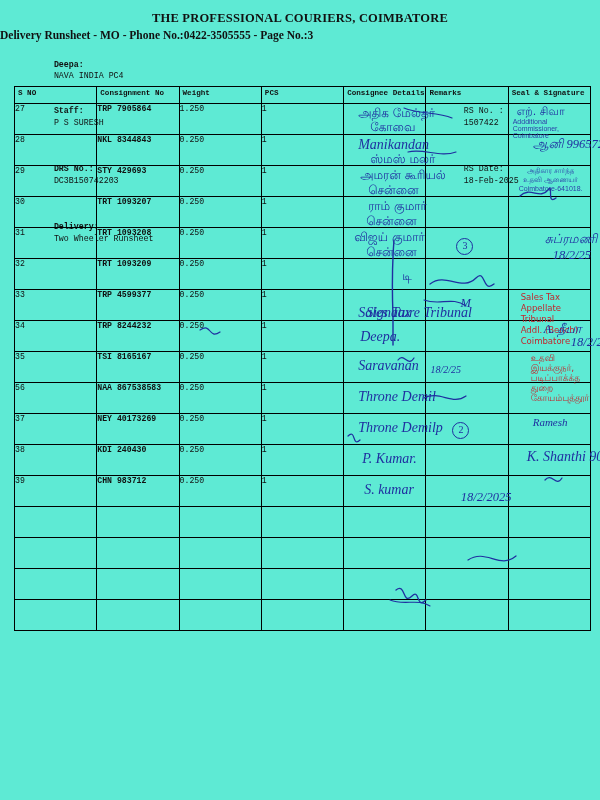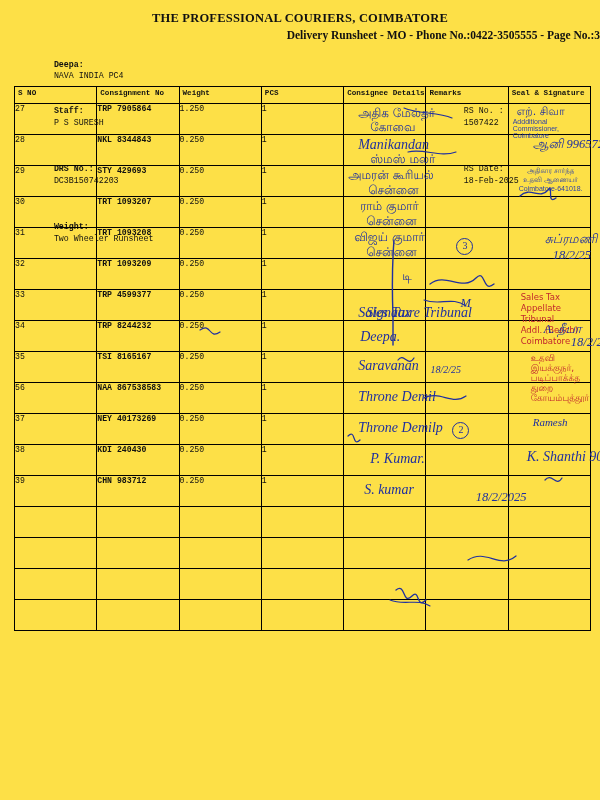--- a/index.html
+++ b/index.html
@@ -13,32 +13,32 @@
     position: relative;
     font-family: "Liberation Mono", monospace;
     color: #111;
     overflow: hidden;
   }
   .sheet {
     position: absolute;
     left: 0; top: 0;
     width: 600px;
     height: 800px;
-    background: #fde047;
+    background: #5eead4;
   }
   .title {
     text-align: center;
     font-family: "Liberation Serif", serif;
     font-weight: bold;
     font-size: 12.5px;
     letter-spacing: 0.2px;
     margin-top: 11px;
   }
   .subtitle {
-    text-align: right;
+    text-align: left;
     font-family: "Liberation Serif", serif;
     font-weight: bold;
     font-size: 11.5px;
     margin-top: 3px;
   }
   .meta {
     position: relative;
     margin: 6px 0 0 0;
     padding: 0 22px 0 24px;
     font-size: 8.3px;
@@ -167,21 +167,21 @@
     </div>
     <div class="meta-row">
       <span class="meta-lbl">DRS No.:</span>
       <span>DC3B150742203</span>
       <span class="meta-right">
         <span>RS Date:</span>
         <span>18-Feb-2025</span>
       </span>
     </div>
     <div class="meta-row">
-      <span class="meta-lbl">Weight:</span>
+      <span class="meta-lbl">Delivery:</span>
       <span>Two Wheeler Runsheet</span>
     </div>
   </div>
 
   <table class="runsheet">
     <thead>
       <tr>
         <th class="c-sno">S NO</th>
         <th class="c-cnno">Consignment No</th>
         <th class="c-weight">Weight</th>
@@ -224,39 +224,39 @@
           <span class="pen hand2" style="left:24px; top:2px;">ஆனி 9965725773</span>
         </td>
       </tr>
 
       <tr>
         <td class="row-cell c-sno">29</td>
         <td class="row-cell c-cnno">STY 429693</td>
         <td class="row-cell c-weight">0.250</td>
         <td class="row-cell c-pcs">1</td>
         <td class="row-cell c-cons">
-          <span class="pen tam" style="left:4px; top:2px;">அமரன் கூரியல்</span>
+          <span class="pen tam" style="left:16px; top:2px;">அமரன் கூரியல்</span>
           <span class="pen tam" style="left:24px; top:17px;">சென்னை</span>
         </td>
         <td class="row-cell c-rem"></td>
         <td class="row-cell c-seal">
           <span class="pen stampblue" style="left:10px; top:1px; white-space:pre-line; text-align:center;">அதிகார சார்ந்த
 உதவி ஆணையர்
 Coimbatore-641018.</span>
 
         </td>
       </tr>
 
       <tr>
         <td class="row-cell c-sno">30</td>
         <td class="row-cell c-cnno">TRT 1093207</td>
         <td class="row-cell c-weight">0.250</td>
         <td class="row-cell c-pcs">1</td>
         <td class="row-cell c-cons">
-          <span class="pen tam" style="left:16px; top:2px;">ராம் குமார்</span>
+          <span class="pen tam" style="left:24px; top:2px;">ராம் குமார்</span>
           <span class="pen tam" style="left:22px; top:17px;">சென்னை</span>
         </td>
         <td class="row-cell c-rem"></td>
         <td class="row-cell c-seal"></td>
       </tr>
 
       <tr>
         <td class="row-cell c-sno">31</td>
         <td class="row-cell c-cnno">TRT 1093208</td>
         <td class="row-cell c-weight">0.250</td>
@@ -370,39 +370,39 @@
           <span class="pen hand2" style="left:24px; top:2px; font-size:11px;">Ramesh</span>
         </td>
       </tr>
 
       <tr>
         <td class="row-cell c-sno">38</td>
         <td class="row-cell c-cnno">KDI 240430</td>
         <td class="row-cell c-weight">0.250</td>
         <td class="row-cell c-pcs">1</td>
         <td class="row-cell c-cons">
-          <span class="pen hand" style="left:18px; top:6px;margin-left:8px;">P. Kumar.</span>
+          <span class="pen hand" style="left:18px; top:6px;">P. Kumar.</span>
         </td>
         <td class="row-cell c-rem"></td>
         <td class="row-cell c-seal">
           <span class="pen hand" style="left:18px; top:4px;">K. Shanthi 9042155</span>
         </td>
       </tr>
 
       <tr>
         <td class="row-cell c-sno">39</td>
         <td class="row-cell c-cnno">CHN 983712</td>
         <td class="row-cell c-weight">0.250</td>
         <td class="row-cell c-pcs">1</td>
         <td class="row-cell c-cons">
           <span class="pen hand" style="left:20px; top:6px;">S. kumar</span>
         </td>
         <td class="row-cell c-rem"></td>
         <td class="row-cell c-seal">
-          <span class="pen hand2" style="left:-48px; top:14px;margin-left:15px;">18/2/2025</span>
+          <span class="pen hand2" style="left:-48px; top:14px;">18/2/2025</span>
         </td>
       </tr>
 
       <tr>
         <td class="blank-cell c-sno"></td>
         <td class="blank-cell c-cnno"></td>
         <td class="blank-cell c-weight"></td>
         <td class="blank-cell c-pcs"></td>
         <td class="blank-cell c-cons"></td>
         <td class="blank-cell c-rem"></td>

